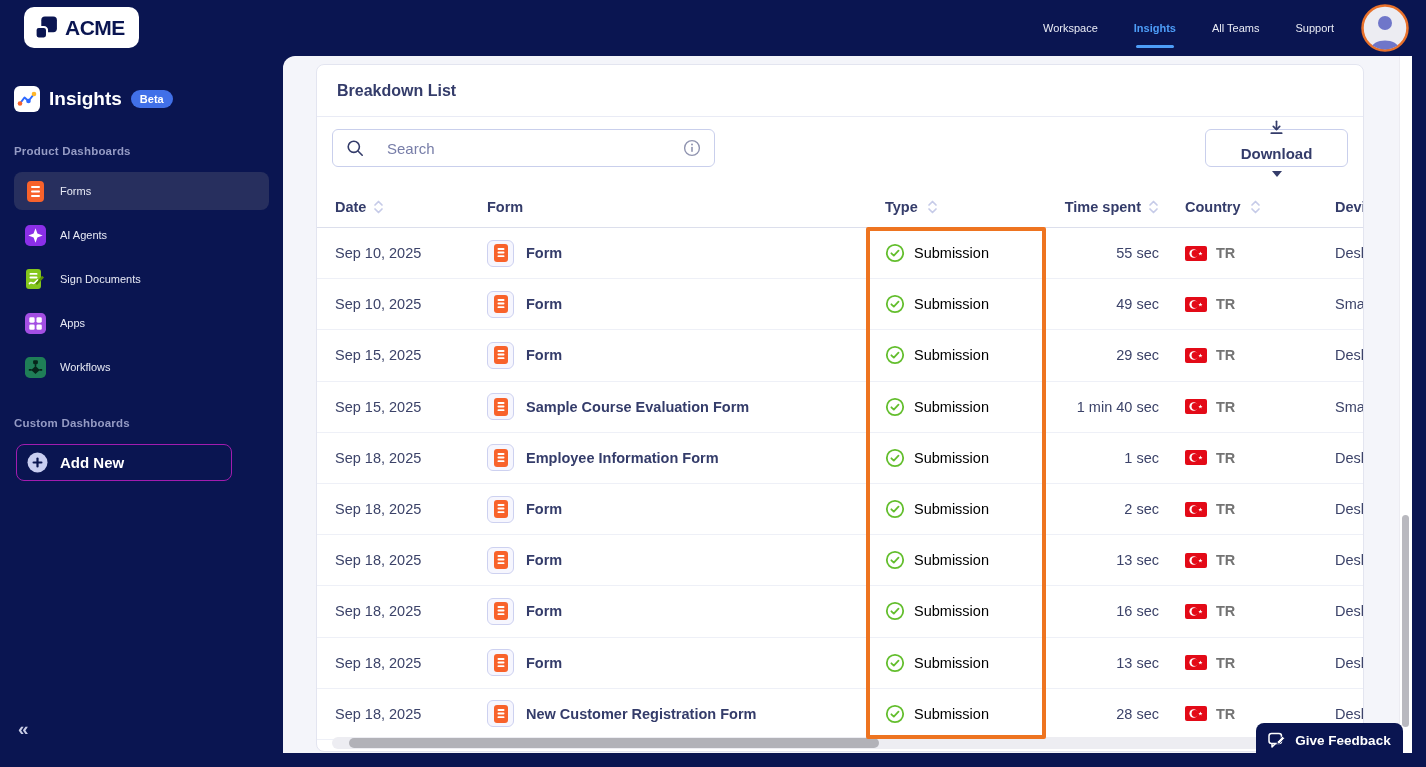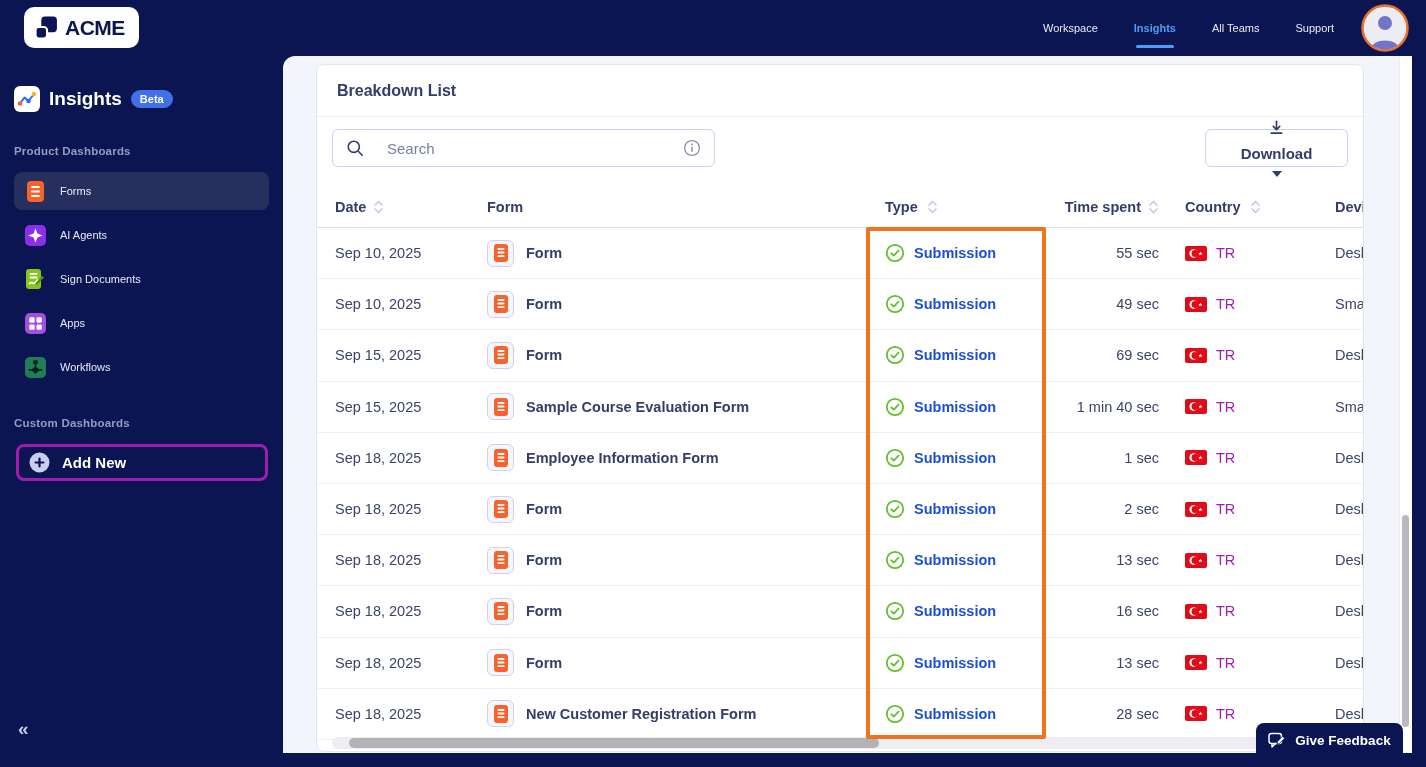--- a/index.html
+++ b/index.html
@@ -32,22 +32,22 @@
   .beta-badge { background:#4170E8; color:#fff; font-size:11px; font-weight:700; padding:3px 9px; border-radius:10px; }
   .sb-label { position:absolute; left:14px; font-size:11.5px; font-weight:700; color:#959BC4; letter-spacing:0.2px; }
   .sb-items { position:absolute; left:14px; top:116px; width:255px; }
   .sb-item {
     height:38px; margin-bottom:6px; border-radius:8px; display:flex; align-items:center;
     padding-left:10px; gap:14px; cursor:pointer; color:#E8EAF5; font-size:11px;
   }
   .sb-item.active { background:#272F5E; }
   .sb-icon { width:22px; height:22px; display:flex; align-items:center; justify-content:center; }
   .add-new {
-    position:absolute; left:16px; top:388px; width:252px; height:37px;
-    border:3px solid #a21caf; border-radius:8px; display:flex; align-items:center; gap:12px;
+    position:absolute; left:16px; top:388px; width:216px; height:37px;
+    border:1px solid #a21caf; border-radius:8px; display:flex; align-items:center; gap:12px;
     padding-left:10px; cursor:pointer; color:#fff; font-size:15px; font-weight:600;
   }
   .collapse-btn { position:absolute; left:18px; top:662px; color:#C8CCE5; font-size:19px; font-weight:700; cursor:pointer; }
 
   
   .main-panel {
     position:absolute; left:283px; top:56px; width:1129px; height:697px;
     background:#F4F5FA; border-top-left-radius:12px; overflow:hidden; z-index:3;
   }
   .vtrack { position:absolute; right:0; top:0; width:13px; height:697px; background:#FFFFFF; border-left:1px solid #ECECF2; }
@@ -83,22 +83,22 @@
   .c-form { left:170px; gap:12px; }
   .c-type { left:568px; gap:9px;text-align:right; }
   .c-time { left:640px; width:202px; justify-content:flex-end; }
   .c-country { left:868px; gap:9px; }
   .c-device { left:1018px; width:180px; white-space:nowrap; overflow:hidden; }
   .form-icon-box {
     width:27px; height:27px; border:1px solid #CDD1F0; background:#F6F6FE; border-radius:6px;
     display:flex; align-items:center; justify-content:center; flex-shrink:0;
   }
   .form-name { font-weight:600; color:#343C6A; white-space:nowrap; }
-  .type-label { font-weight:700; color:#1d4ed8; }
-  .country-code { font-weight:400; color:#a21caf; }
+  .type-label { font-weight:400; color:#000000; }
+  .country-code { font-weight:700; color:#737373; }
   .sort-icon { display:inline-flex; cursor:pointer; }
 
   
   .htrack { position:absolute; left:15px; top:672px; width:1029px; height:12px; background:#EDEDF2; border-radius:6px; }
   .hthumb { position:absolute; left:17px; top:1px; width:530px; height:10px; background:#B2B2B8; border-radius:5px; cursor:pointer; }
 
   .highlight-rect {
     position:absolute; left:866px; top:227px; width:180px; height:512px;
     border:4px solid #EE7420; border-radius:2px; z-index:20; pointer-events:none;
   }
@@ -386,21 +386,21 @@
             </span>
             <span class="form-name">Form</span>
           </span>
           <span class="cell c-type">
             <svg width="20" height="20" viewBox="0 0 20 20">
               <circle cx="10" cy="10" r="8.2" fill="none" stroke="#63BE2D" stroke-width="1.8"></circle>
               <path d="M6.4 10.3 L8.8 12.6 L13.5 7.7" fill="none" stroke="#63BE2D" stroke-width="1.8" stroke-linecap="round" stroke-linejoin="round"></path>
             </svg>
             <span class="type-label">Submission</span>
           </span>
-          <span class="cell c-time">69 sec</span>
+          <span class="cell c-time">29 sec</span>
           <span class="cell c-country">
             <svg width="22" height="15" viewBox="0 0 22 15">
               <rect width="22" height="15" rx="2" fill="#E30A17"></rect>
               <circle cx="8.6" cy="7.5" r="4.2" fill="#fff"></circle>
               <circle cx="10" cy="7.5" r="3.4" fill="#E30A17"></circle>
               <polygon points="15.4,5.5 16,6.9 17.5,6.9 16.3,7.9 16.7,9.4 15.4,8.5 14.1,9.4 14.5,7.9 13.3,6.9 14.8,6.9" fill="#fff"></polygon>
             </svg>
             <span class="country-code">TR</span>
           </span>
           <span class="cell c-device">Desktop</span>

